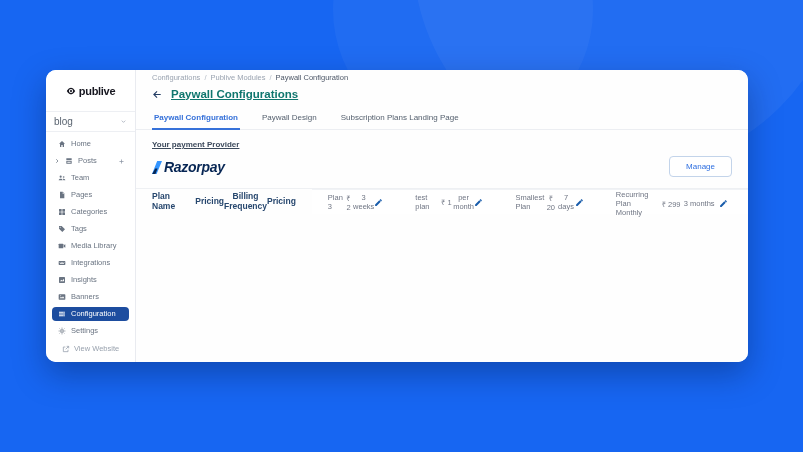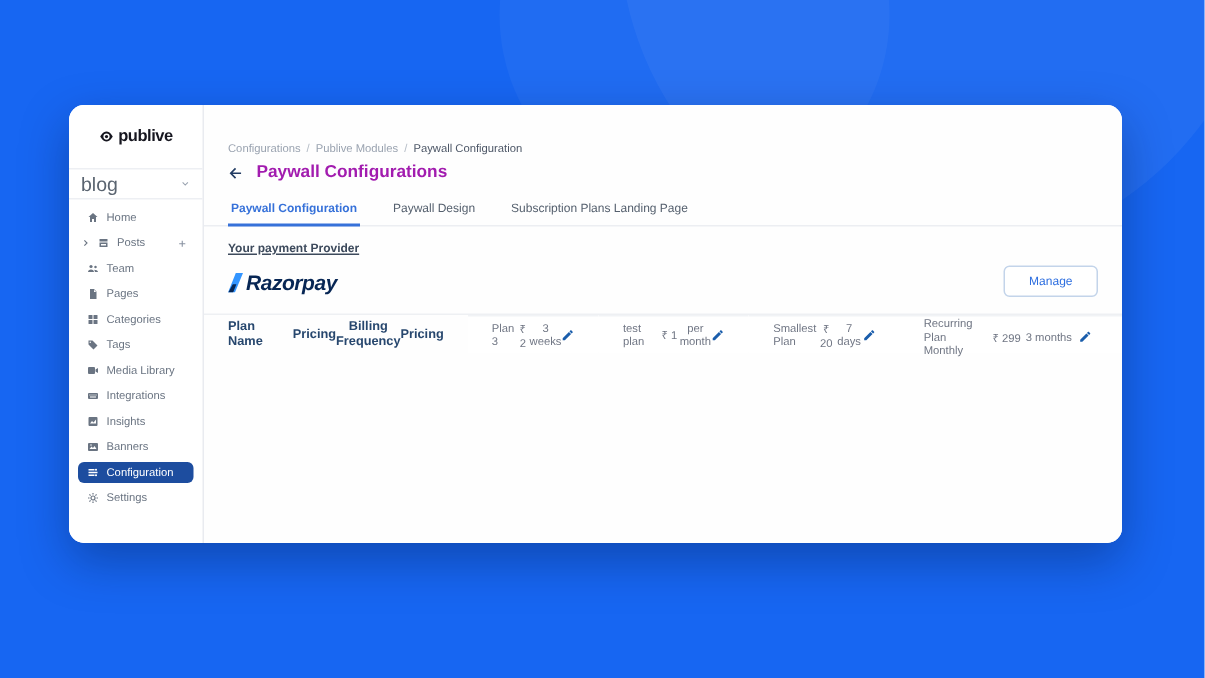--- a/index.html
+++ b/index.html
@@ -26,46 +26,46 @@
     width:90px; flex-shrink:0; border-right:1px solid #e9ebf0;
     display:flex; flex-direction:column; background:#fff;
   }
   .logo-row {
     height:43px; display:flex; align-items:center; justify-content:center;
     gap:3px; border-bottom:1px solid #edeff3;
   }
   .logo-text { font-size:11px; font-weight:bold; color:#16161f; letter-spacing:-0.3px; }
   .site-select {
     height:20px; display:flex; align-items:center; justify-content:space-between;
-    padding:0 8px; border-bottom:1px solid #edeff3; color:#5a6470; font-size:13px;
+    padding:0 8px; border-bottom:1px solid #edeff3; color:#5a6470; font-size:10px;
   }
   .nav { flex:1; padding:5px 6px 0; display:flex; flex-direction:column; gap:3px; }
   .nav-item {
     display:flex; align-items:center; gap:5px; padding:3px 4px 3px 6px;
     border-radius:4px; color:#6a7482; font-size:7.5px; cursor:pointer; line-height:1;
   }
   .nav-item svg { width:8px; height:8px; flex-shrink:0; }
   .nav-item .caret { width:6px; height:6px; margin-left:-4px; }
   .nav-item .spacer { flex:1; }
   .nav-item .plus { width:7px; height:7px; color:#8a93a2; }
   .nav-item.active { background:#1d4d9f; color:#ffffff; font-weight:normal; }
   .view-website {
     display:flex; align-items:center; gap:4px; padding:6px 8px 9px 16px;
     color:#99a2ae; font-size:7.5px; cursor:pointer;
   }
   .view-website svg { width:8px; height:8px; }
 
   
   .main { flex:1; min-width:0; display:flex; flex-direction:column; padding:0 16px; background:#fefefe; }
-  .breadcrumb { padding-top:24px; display:flex; align-items:center; gap:4px; font-size:7.5px; color:#9aa3b0; }
+  .breadcrumb { padding-top:3px; display:flex; align-items:center; gap:4px; font-size:7.5px; color:#9aa3b0; }
   .breadcrumb .sep { color:#b4bcc6; }
   .breadcrumb .crumb { cursor:pointer; }
   .breadcrumb .crumb.last { color:#4c5666; }
 
-  .title-row { display:flex; align-items:center; gap:8px; margin-top:6px; color:#a21caf; }
+  .title-row { display:flex; align-items:center; gap:8px; margin-top:6px; color:#0f766e;text-decoration:underline; }
   .back-arrow { width:11px; height:11px; cursor:pointer; color:#233c63; }
   .page-title { font-size:11.5px; font-weight:bold; }
 
   .tabs {
     display:flex; gap:20px; margin:9px -16px 0; padding:0 16px;
     border-bottom:1px solid #eceef2; font-size:8px; color:#55606e;
   }
   .tab { padding:4px 2px 6px; cursor:pointer; white-space:nowrap; }
   .tab.active { color:#3671d9; font-weight:bold; border-bottom:2px solid #3671d9; margin-bottom:-1px; }
 
@@ -209,20 +209,26 @@
 
       <div class="nav-item">
         <svg viewBox="0 0 24 24" fill="none" stroke="currentColor" stroke-width="2.4">
             <circle cx="12" cy="12" r="4"></circle>
             <path d="M12 2v3M12 19v3M2 12h3M19 12h3M4.9 4.9l2.2 2.2M16.9 16.9l2.2 2.2M19.1 4.9l-2.2 2.2M7.1 16.9l-2.2 2.2"></path>
           </svg>
         <span>Settings</span>
       </div>
     </nav>
 
+    <div class="view-website">
+      <svg viewBox="0 0 24 24" fill="none" stroke="currentColor" stroke-width="2.4">
+          <path d="M14 4h6v6M20 4l-9 9M18 14v6H4V6h6"></path>
+        </svg>
+      <span>View Website</span>
+    </div>
   </aside>
 
   <section class="main">
 
     <div class="breadcrumb">
       <span class="crumb">Configurations</span>
       <span class="sep">/</span>
       <span class="crumb">Publive Modules</span>
       <span class="sep">/</span>
       <span class="crumb last">Paywall Configuration</span>

